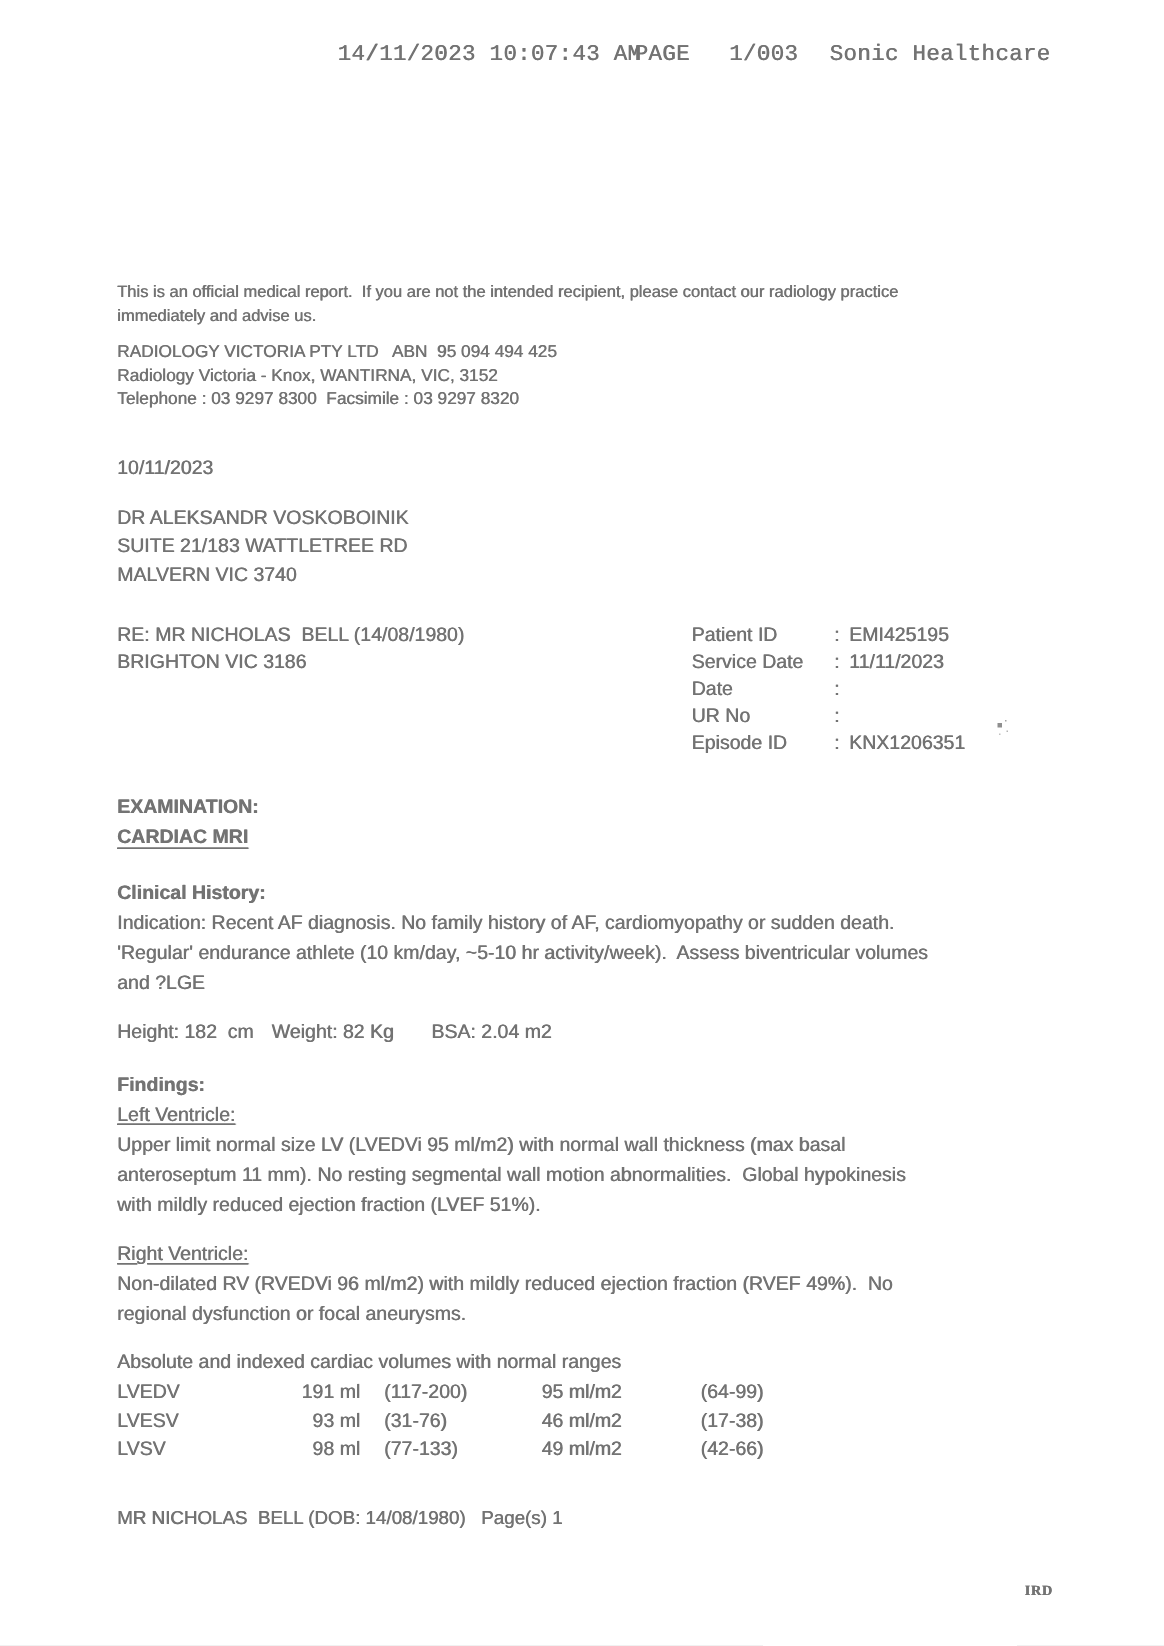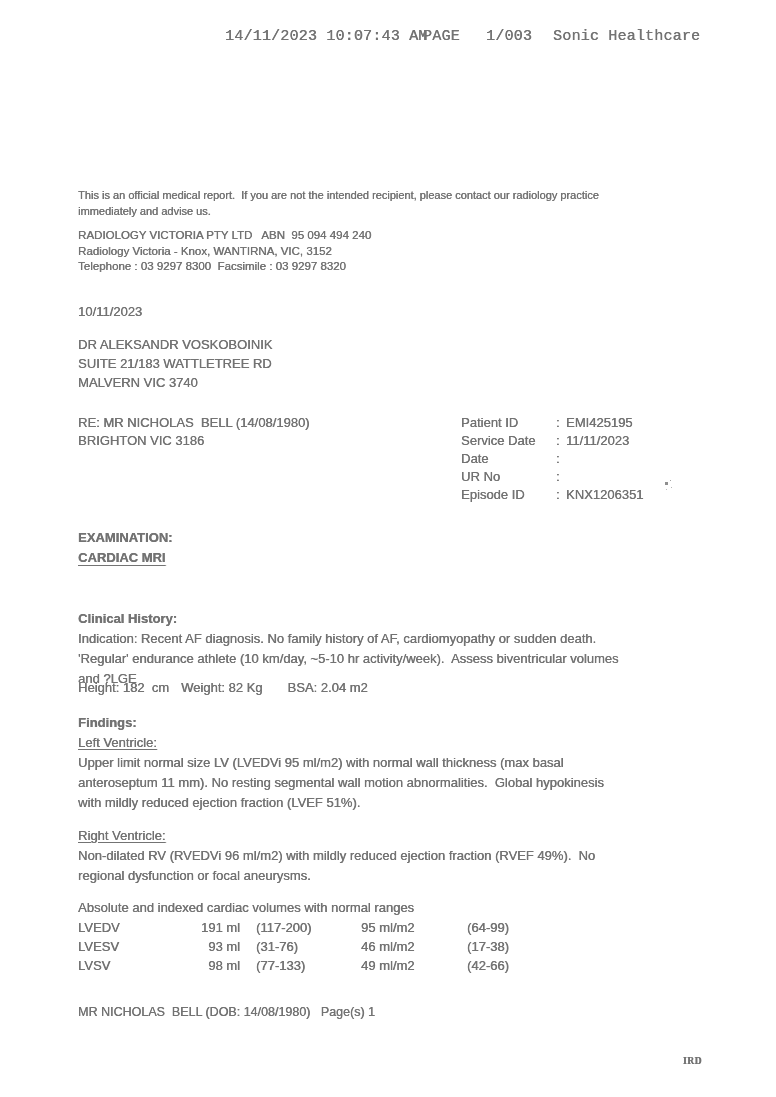--- a/index.html
+++ b/index.html
@@ -41,21 +41,21 @@
   .pm-row span { white-space: pre; }
 
   .artifact { position: absolute; top: 482px; left: 665px; width: 3px; height: 3px;
     background: #8f8f8f; box-shadow: 4px -3px 0 -1px #a5a5a5, 5px 4px 0 -1px #b5b5b5, 0 6px 0 -1px #c0c0c0; }
 
   
   .examination { position: absolute; top: 528px; left: 78px; line-height: 20px; font-weight: bold; }
   .exam-title { text-decoration: underline; text-underline-offset: 3px; }
 
   
-  .clinical { position: absolute; top: 585px; left: 78px; line-height: 20px; margin-top: 24px; }
+  .clinical { position: absolute; top: 585px; left: 78px; line-height: 20px; }
   .heading-bold { font-weight: bold; }
   .heading-underline { text-decoration: underline; text-underline-offset: 2px; }
 
   
   .anthro { position: absolute; top: 678px; left: 78px; line-height: 19px; display: flex; }
   .anthro .gap-s { margin-right: 12px; }
   .anthro .gap-m { margin-right: 25px; }
 
   
   .findings { position: absolute; top: 713px; left: 78px; line-height: 20px; }
@@ -85,21 +85,21 @@
     <span class="fh-pn t">1/003</span>
     <span class="fh-sn t">Sonic Healthcare</span>
   </header>
 
   <section class="disclaimer lines">
       <div>This is an official medical report.  If you are not the intended recipient, please contact our radiology practice</div>
       <div>immediately and advise us.</div>
     </section>
 
   <section class="practice lines">
-      <div>RADIOLOGY VICTORIA PTY LTD   ABN  95 094 494 240</div>
+      <div>RADIOLOGY VICTORIA PTY LTD   ABN  95 094 494 425</div>
       <div>Radiology Victoria - Knox, WANTIRNA, VIC, 3152</div>
       <div>Telephone : 03 9297 8300  Facsimile : 03 9297 8320</div>
     </section>
 
   <div class="letter-date t">10/11/2023</div>
 
   <section class="recipient lines">
       <div>DR ALEKSANDR VOSKOBOINIK</div>
       <div>SUITE 21/183 WATTLETREE RD</div>
       <div>MALVERN VIC 3740</div>

